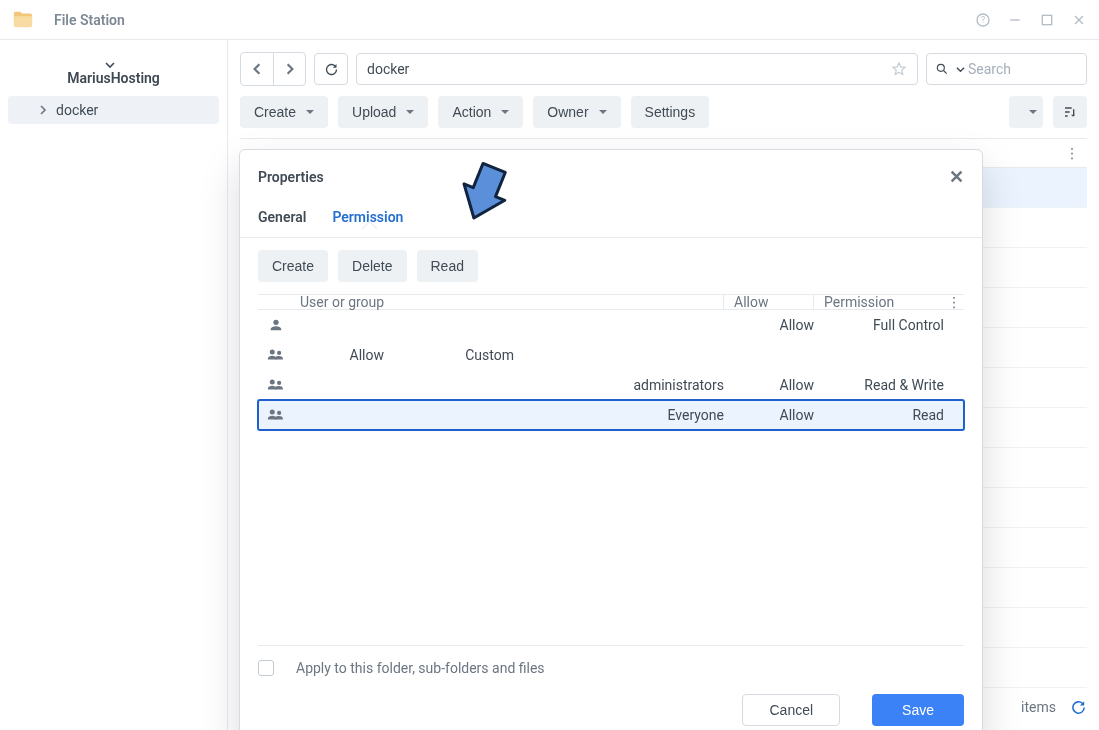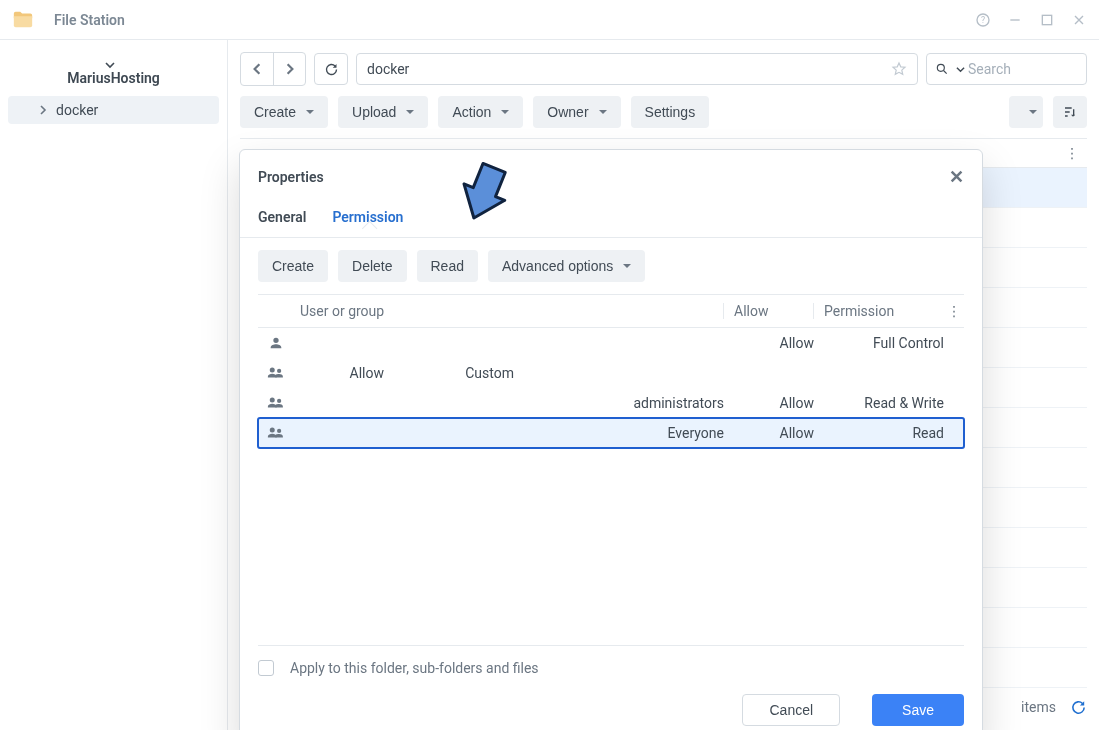--- a/index.html
+++ b/index.html
@@ -55,35 +55,35 @@
   .dlg-title { padding: 16px 18px 8px 18px; font-weight: 600; color: #414b55; display: flex; align-items: center; }
   .dlg-close { margin-left: auto; color: #6b7682; cursor: pointer; font-size: 18px; }
   .dlg-tabs { padding: 0 18px; display: flex; gap: 26px; border-bottom: 1px solid #e6eaee; }
   .dlg-tab { padding: 14px 0 12px 0; font-weight: 600; color: #414b55; cursor: pointer; }
   .dlg-tab.active { color: #276fcf; position: relative; }
   .dlg-tab.active::after { content: ''; position: absolute; left: 50%; bottom: -1px; transform: translateX(-50%); width: 10px; height: 10px; background: #fff; border-left: 1px solid #e6eaee; border-top: 1px solid #e6eaee; rotate: 45deg; }
 
   .dlg-ops { padding: 12px 18px 0 18px; display: flex; gap: 10px; }
 
   .perm-hdr { margin: 12px 0 0 0; padding: 0 18px; }
-  .perm-hdr-row { display: flex; align-items: center; height: 34px; border-top: 1px solid #e6eaee; border-bottom: 1px solid #e6eaee; color: #6b7682; }
+  .perm-hdr-row { display: flex; align-items: center; height: 16px; border-top: 1px solid #e6eaee; border-bottom: 1px solid #e6eaee; color: #6b7682; }
   .col-icon { width: 36px; }
   .col-user { flex: 1; border-right: 1px solid #e6eaee; padding-left: 6px; }
   .col-type { width: 90px; border-right: 1px solid #e6eaee; padding-left: 10px; }
   .col-perm { width: 130px; padding-left: 10px; }
   .col-keb { width: 20px; text-align: center; }
 
   .perm-rows { padding: 0 18px; flex: 1; overflow: auto; text-align: right; }
   .perm-row { display: flex; align-items: center; height: 30px; }
   .perm-row .col-user, .perm-row .col-type, .perm-row .col-perm { border-right: none; }
   .perm-row .uicon { display: inline-flex; width: 36px; justify-content: center; color: #6b7682; }
   .perm-row.selected { background: #eaf3fe; outline: 2px solid #1f5fd0; outline-offset: -1px; border-radius: 2px; }
 
   .dlg-foot { border-top: 1px solid #e6eaee; margin: 0 18px; padding: 14px 0 0 0; }
-  .chk-row { display: flex; align-items: center; gap: 16px; color: #6b7682; }
+  .chk-row { display: flex; align-items: center; gap: 22px; color: #6b7682; }
   .chk { width: 16px; height: 16px; border: 1px solid #c2cad2; border-radius: 3px; display: inline-block; }
   .dlg-actions { display: flex; justify-content: flex-end; gap: 32px; padding: 18px 0 18px 0; }
 
   
   .anno-arrow { position: absolute; left: 450px; top: 158px; pointer-events: none; }
 
   svg { display: block; }
 </style>
 </head>
 <body>
@@ -254,23 +254,20 @@
       <span class="dlg-close">✕</span>
     </div>
     <div class="dlg-tabs">
       <div class="dlg-tab">General</div>
       <div class="dlg-tab active">Permission</div>
     </div>
     <div class="dlg-ops">
       <button class="btn">Create</button>
       <button class="btn">Delete</button>
       <button class="btn">Read</button>
-      <button class="btn tiny-caret">
-          <span>Advanced options</span>
-        </button>
     </div>
 
     <div class="perm-hdr">
       <div class="perm-hdr-row">
         <span class="col-icon"></span>
         <span class="col-user">User or group</span>
         <span class="col-type">Allow</span>
         <span class="col-perm">Permission</span>
         <span class="col-keb">⋮</span>
       </div>

